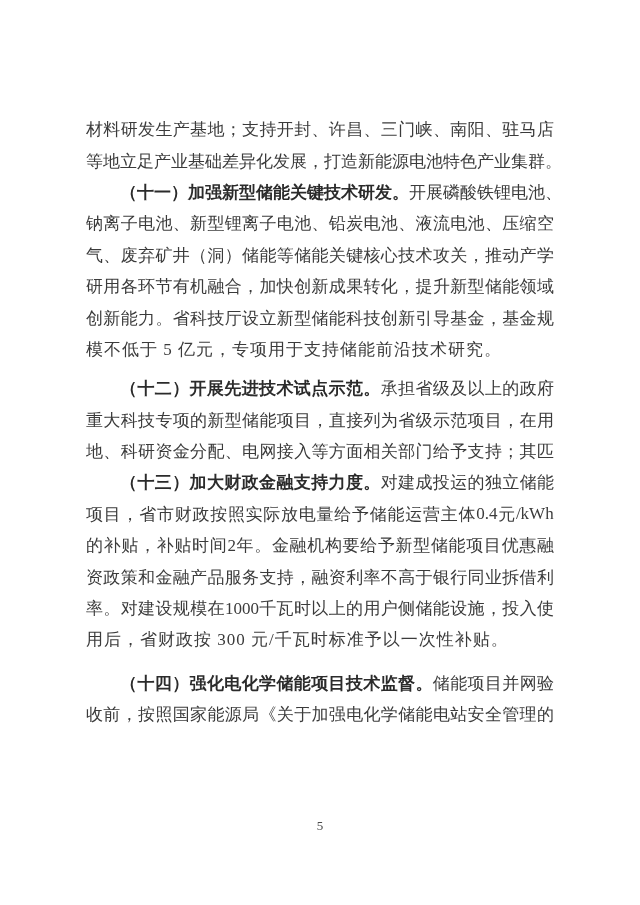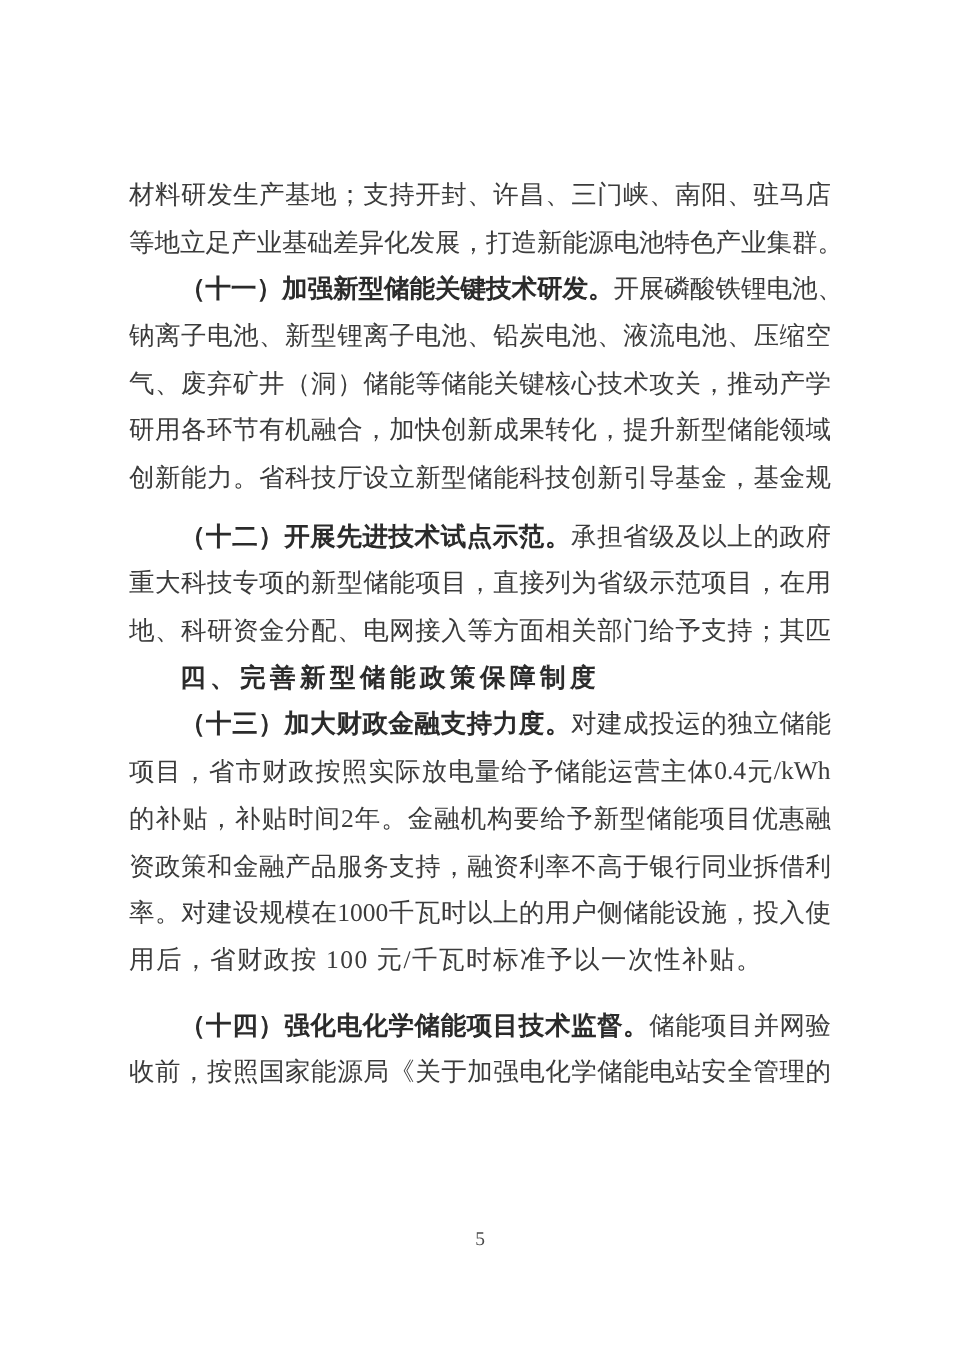--- a/index.html
+++ b/index.html
@@ -58,27 +58,27 @@
 
 <div id="page">
   <div id="doc-body">
       <div class="line justify"><span>材</span><span>料</span><span>研</span><span>发</span><span>生</span><span>产</span><span>基</span><span>地</span><span>；</span><span>支</span><span>持</span><span>开</span><span>封</span><span>、</span><span>许</span><span>昌</span><span>、</span><span>三</span><span>门</span><span>峡</span><span>、</span><span>南</span><span>阳</span><span>、</span><span>驻</span><span>马</span><span>店</span></div>
       <div class="line justify"><span>等</span><span>地</span><span>立</span><span>足</span><span>产</span><span>业</span><span>基</span><span>础</span><span>差</span><span>异</span><span>化</span><span>发</span><span>展</span><span>，</span><span>打</span><span>造</span><span>新</span><span>能</span><span>源</span><span>电</span><span>池</span><span>特</span><span>色</span><span>产</span><span>业</span><span>集</span><span>群</span><span>。</span></div>
       <div class="line justify" style="padding-left: 34px;"><span class="seg-bold">（</span><span class="seg-bold">十</span><span class="seg-bold">一</span><span class="seg-bold">）</span><span class="seg-bold">加</span><span class="seg-bold">强</span><span class="seg-bold">新</span><span class="seg-bold">型</span><span class="seg-bold">储</span><span class="seg-bold">能</span><span class="seg-bold">关</span><span class="seg-bold">键</span><span class="seg-bold">技</span><span class="seg-bold">术</span><span class="seg-bold">研</span><span class="seg-bold">发</span><span class="seg-bold">。</span><span>开</span><span>展</span><span>磷</span><span>酸</span><span>铁</span><span>锂</span><span>电</span><span>池</span><span>、</span></div>
       <div class="line justify"><span>钠</span><span>离</span><span>子</span><span>电</span><span>池</span><span>、</span><span>新</span><span>型</span><span>锂</span><span>离</span><span>子</span><span>电</span><span>池</span><span>、</span><span>铅</span><span>炭</span><span>电</span><span>池</span><span>、</span><span>液</span><span>流</span><span>电</span><span>池</span><span>、</span><span>压</span><span>缩</span><span>空</span></div>
       <div class="line justify"><span>气</span><span>、</span><span>废</span><span>弃</span><span>矿</span><span>井</span><span>（</span><span>洞</span><span>）</span><span>储</span><span>能</span><span>等</span><span>储</span><span>能</span><span>关</span><span>键</span><span>核</span><span>心</span><span>技</span><span>术</span><span>攻</span><span>关</span><span>，</span><span>推</span><span>动</span><span>产</span><span>学</span></div>
       <div class="line justify"><span>研</span><span>用</span><span>各</span><span>环</span><span>节</span><span>有</span><span>机</span><span>融</span><span>合</span><span>，</span><span>加</span><span>快</span><span>创</span><span>新</span><span>成</span><span>果</span><span>转</span><span>化</span><span>，</span><span>提</span><span>升</span><span>新</span><span>型</span><span>储</span><span>能</span><span>领</span><span>域</span></div>
       <div class="line justify"><span>创</span><span>新</span><span>能</span><span>力</span><span>。</span><span>省</span><span>科</span><span>技</span><span>厅</span><span>设</span><span>立</span><span>新</span><span>型</span><span>储</span><span>能</span><span>科</span><span>技</span><span>创</span><span>新</span><span>引</span><span>导</span><span>基</span><span>金</span><span>，</span><span>基</span><span>金</span><span>规</span></div>
+      <div class="line"><span>模不低于 5 亿元，专项用于支持储能前沿技术研究。</span></div>
       <div class="line justify" style="margin-top: 8px; padding-left: 34px;"><span class="seg-bold">（</span><span class="seg-bold">十</span><span class="seg-bold">二</span><span class="seg-bold">）</span><span class="seg-bold">开</span><span class="seg-bold">展</span><span class="seg-bold">先</span><span class="seg-bold">进</span><span class="seg-bold">技</span><span class="seg-bold">术</span><span class="seg-bold">试</span><span class="seg-bold">点</span><span class="seg-bold">示</span><span class="seg-bold">范</span><span class="seg-bold">。</span><span>承</span><span>担</span><span>省</span><span>级</span><span>及</span><span>以</span><span>上</span><span>的</span><span>政</span><span>府</span></div>
       <div class="line justify"><span>重</span><span>大</span><span>科</span><span>技</span><span>专</span><span>项</span><span>的</span><span>新</span><span>型</span><span>储</span><span>能</span><span>项</span><span>目</span><span>，</span><span>直</span><span>接</span><span>列</span><span>为</span><span>省</span><span>级</span><span>示</span><span>范</span><span>项</span><span>目</span><span>，</span><span>在</span><span>用</span></div>
       <div class="line justify"><span>地</span><span>、</span><span>科</span><span>研</span><span>资</span><span>金</span><span>分</span><span>配</span><span>、</span><span>电</span><span>网</span><span>接</span><span>入</span><span>等</span><span>方</span><span>面</span><span>相</span><span>关</span><span>部</span><span>门</span><span>给</span><span>予</span><span>支</span><span>持</span><span>；</span><span>其</span><span>匹</span></div>
-      <div class="line heading" style="padding-left: 34px;"><span class="seg-bold">四、完善新型储能政策保障制度</span></div>
       <div class="line justify" style="padding-left: 34px;"><span class="seg-bold">（</span><span class="seg-bold">十</span><span class="seg-bold">三</span><span class="seg-bold">）</span><span class="seg-bold">加</span><span class="seg-bold">大</span><span class="seg-bold">财</span><span class="seg-bold">政</span><span class="seg-bold">金</span><span class="seg-bold">融</span><span class="seg-bold">支</span><span class="seg-bold">持</span><span class="seg-bold">力</span><span class="seg-bold">度</span><span class="seg-bold">。</span><span>对</span><span>建</span><span>成</span><span>投</span><span>运</span><span>的</span><span>独</span><span>立</span><span>储</span><span>能</span></div>
       <div class="line justify"><span>项</span><span>目</span><span>，</span><span>省</span><span>市</span><span>财</span><span>政</span><span>按</span><span>照</span><span>实</span><span>际</span><span>放</span><span>电</span><span>量</span><span>给</span><span>予</span><span>储</span><span>能</span><span>运</span><span>营</span><span>主</span><span>体</span><span>0.4</span><span>元</span><span>/kWh</span></div>
       <div class="line justify"><span>的</span><span>补</span><span>贴</span><span>，</span><span>补</span><span>贴</span><span>时</span><span>间</span><span>2</span><span>年</span><span>。</span><span>金</span><span>融</span><span>机</span><span>构</span><span>要</span><span>给</span><span>予</span><span>新</span><span>型</span><span>储</span><span>能</span><span>项</span><span>目</span><span>优</span><span>惠</span><span>融</span></div>
       <div class="line justify"><span>资</span><span>政</span><span>策</span><span>和</span><span>金</span><span>融</span><span>产</span><span>品</span><span>服</span><span>务</span><span>支</span><span>持</span><span>，</span><span>融</span><span>资</span><span>利</span><span>率</span><span>不</span><span>高</span><span>于</span><span>银</span><span>行</span><span>同</span><span>业</span><span>拆</span><span>借</span><span>利</span></div>
       <div class="line justify"><span>率</span><span>。</span><span>对</span><span>建</span><span>设</span><span>规</span><span>模</span><span>在</span><span>1000</span><span>千</span><span>瓦</span><span>时</span><span>以</span><span>上</span><span>的</span><span>用</span><span>户</span><span>侧</span><span>储</span><span>能</span><span>设</span><span>施</span><span>，</span><span>投</span><span>入</span><span>使</span></div>
-      <div class="line"><span>用后，省财政按 100 元/千瓦时标准予以一次性补贴。</span></div>
+      <div class="line"><span>用后，省财政按 300 元/千瓦时标准予以一次性补贴。</span></div>
       <div class="line justify" style="margin-top: 12px; padding-left: 34px;"><span class="seg-bold">（</span><span class="seg-bold">十</span><span class="seg-bold">四</span><span class="seg-bold">）</span><span class="seg-bold">强</span><span class="seg-bold">化</span><span class="seg-bold">电</span><span class="seg-bold">化</span><span class="seg-bold">学</span><span class="seg-bold">储</span><span class="seg-bold">能</span><span class="seg-bold">项</span><span class="seg-bold">目</span><span class="seg-bold">技</span><span class="seg-bold">术</span><span class="seg-bold">监</span><span class="seg-bold">督</span><span class="seg-bold">。</span><span>储</span><span>能</span><span>项</span><span>目</span><span>并</span><span>网</span><span>验</span></div>
       <div class="line justify"><span>收</span><span>前</span><span>，</span><span>按</span><span>照</span><span>国</span><span>家</span><span>能</span><span>源</span><span>局</span><span>《</span><span>关</span><span>于</span><span>加</span><span>强</span><span>电</span><span>化</span><span>学</span><span>储</span><span>能</span><span>电</span><span>站</span><span>安</span><span>全</span><span>管</span><span>理</span><span>的</span></div>
     </div>
   <div id="page-number">5</div>
 </div>
 
 </body></html>

